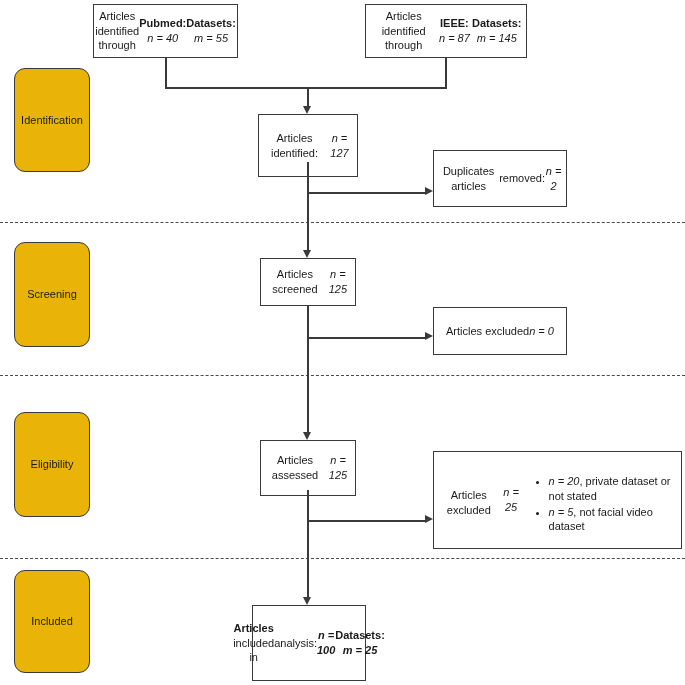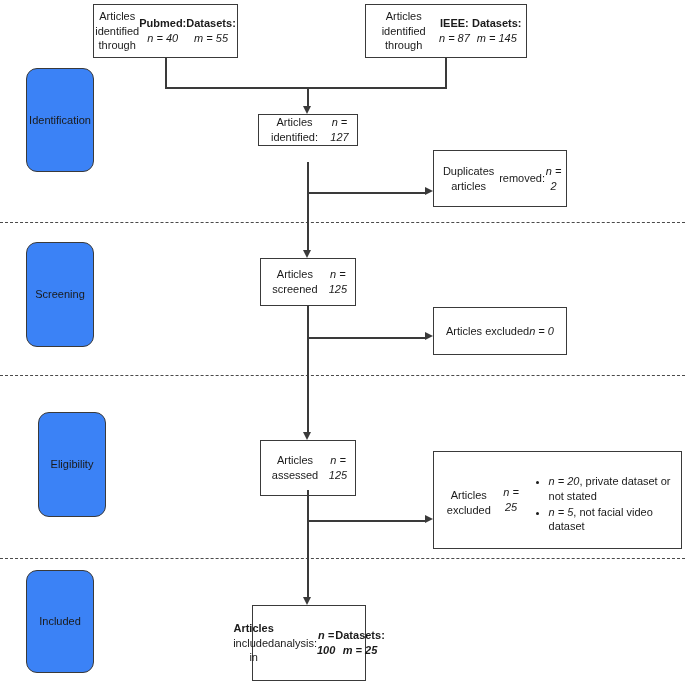--- a/index.html
+++ b/index.html
@@ -7,23 +7,23 @@
     position:relative;width:685px;height:685px;background:#ffffff;
     font-family:"Liberation Sans", sans-serif;color:#1a1a1a;
     font-size:11px;line-height:1.32;overflow:hidden;
   }
   .box{
     position:absolute;border:1.6px solid #3a3a3a;background:#ffffff;
     display:flex;align-items:center;justify-content:center;
     text-align:center;box-sizing:border-box;padding:2px 4px;
   }
   .stage{
-    position:absolute;border:1.5px solid #3a3a3a;border-radius:11px;background:#3b82f6;
+    position:absolute;border:1.5px solid #3a3a3a;border-radius:11px;background:#eab308;
     display:flex;align-items:center;justify-content:center;text-align:center;
-    box-sizing:border-box;left:26px;width:68px;
+    box-sizing:border-box;left:14px;width:76px;
   }
   .b{font-weight:bold;}
   .i{font-style:italic;}
   .bi{font-weight:bold;font-style:italic;}
   .vline{position:absolute;width:1.5px;background:#3a3a3a;}
   .hline{position:absolute;height:1.5px;background:#3a3a3a;}
   .dash{position:absolute;left:0;width:685px;height:0;border-top:1.6px dashed #4a4a4a;}
   .arr-down{position:absolute;width:0;height:0;
     border-left:4.5px solid transparent;border-right:4.5px solid transparent;
     border-top:8px solid #3a3a3a;}
@@ -40,39 +40,39 @@
 <body>
 
 <div class="canvas">
 
   <div class="stage" style="top:68px;height:104px;">
     <span>Identification</span>
   </div>
   <div class="stage" style="top:242px;height:105px;">
     <span>Screening</span>
   </div>
-  <div class="stage" style="top:412px;height:105px;margin-left:12px;">
+  <div class="stage" style="top:412px;height:105px;">
     <span>Eligibility</span>
   </div>
   <div class="stage" style="top:570px;height:103px;">
     <span>Included</span>
   </div>
 
   <div class="box" style="left:93px;top:4px;width:145px;height:54px;">
     <div>Articles identified through</div>
     <div><span class="b">Pubmed:</span> <span class="i">n = 40</span></div>
     <div><span class="b">Datasets:</span> <span class="i">m = 55</span></div>
   </div>
   <div class="box" style="left:365px;top:4px;width:162px;height:54px;">
     <div>Articles identified through</div>
     <div><span class="b">IEEE:</span> <span class="i">n = 87</span></div>
     <div><span class="b">Datasets:</span> <span class="i">m = 145</span></div>
   </div>
 
-  <div class="box" style="left:258px;top:114px;width:100px;height:32px;align-items:center;">
+  <div class="box" style="left:258px;top:114px;width:100px;height:63px;align-items:center;">
     <div>Articles identified:</div>
     <div class="i">n = 127</div>
   </div>
   <div class="box" style="left:260px;top:258px;width:96px;height:48px;">
     <div>Articles screened</div>
     <div class="i">n = 125</div>
   </div>
   <div class="box" style="left:260px;top:440px;width:96px;height:56px;">
     <div>Articles assessed</div>
     <div class="i">n = 125</div>

